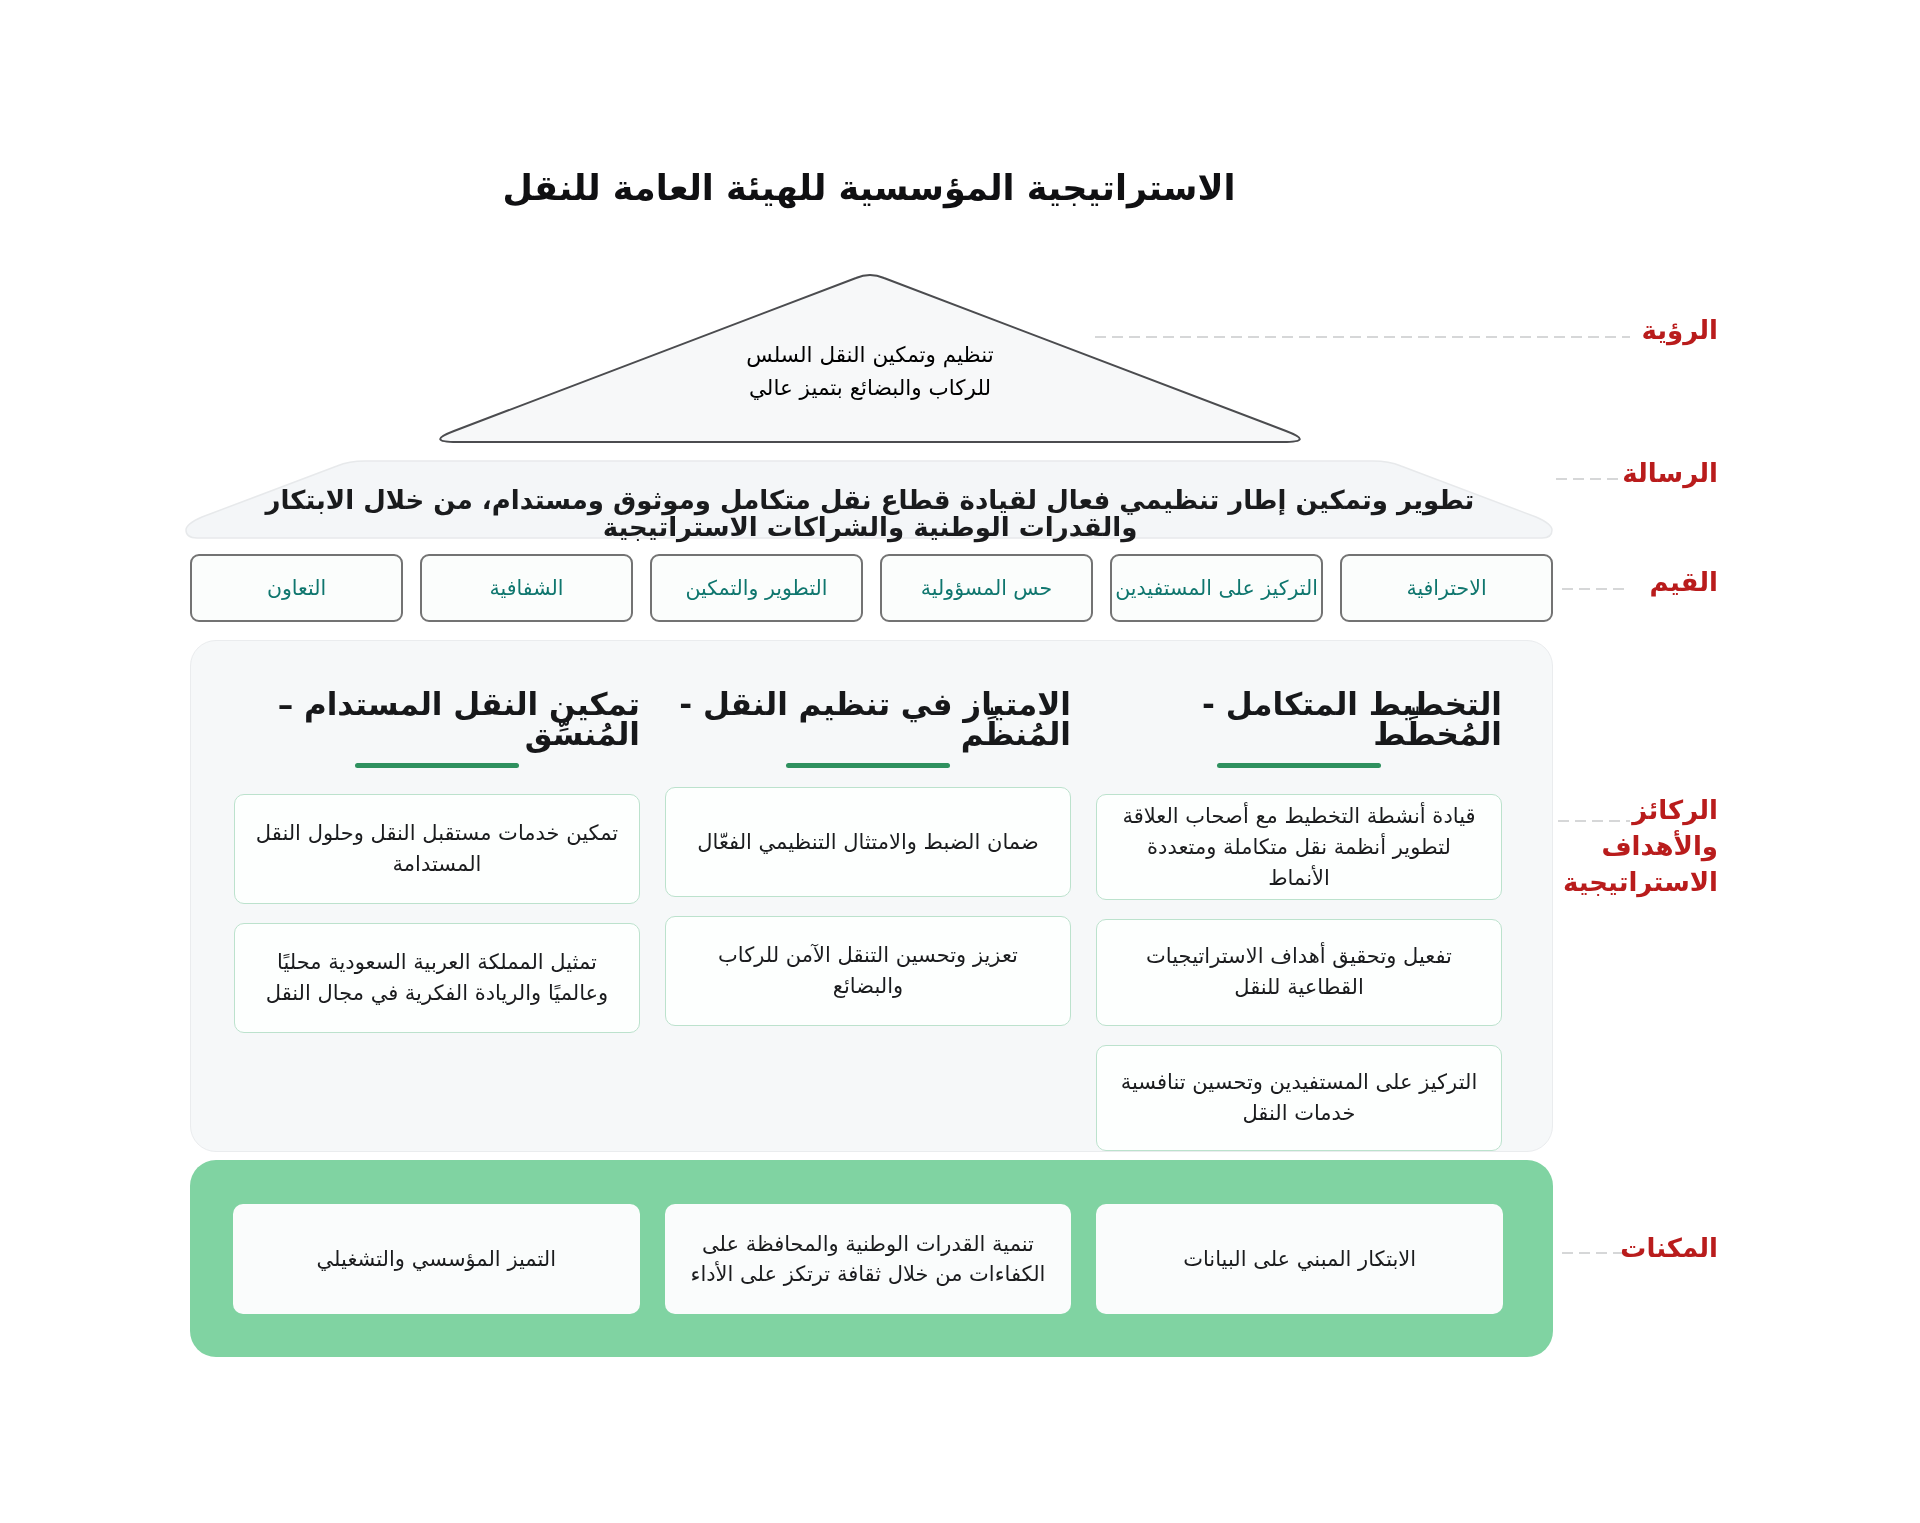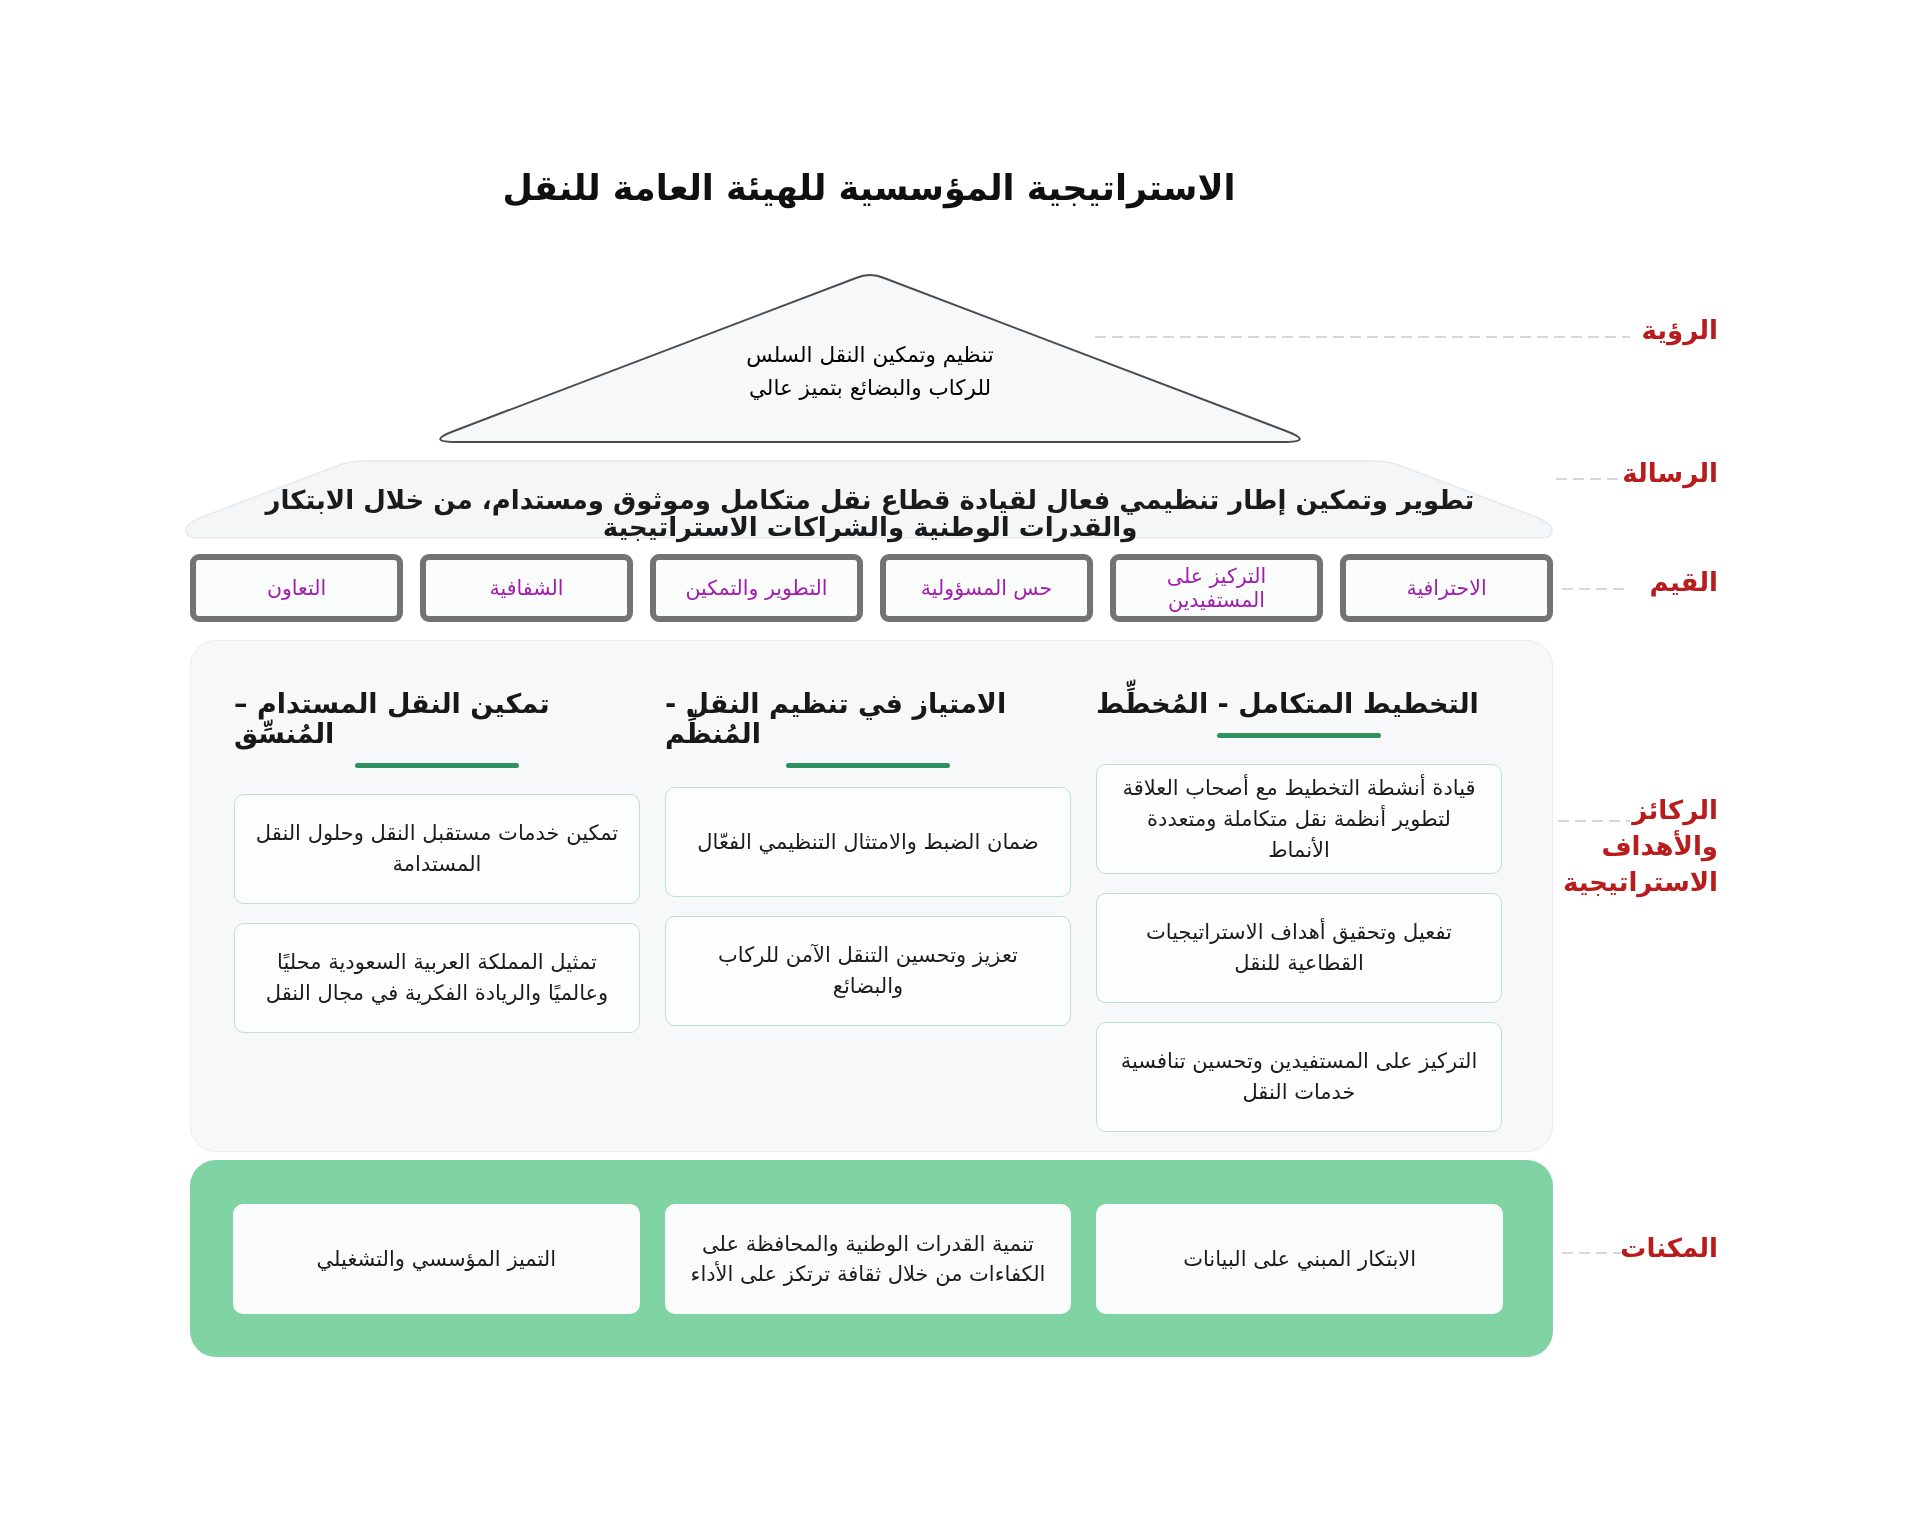--- a/index.html
+++ b/index.html
@@ -24,33 +24,33 @@
   .mission-text{
     position:absolute;left:230px;top:487px;width:1280px;text-align:center;
     font-size:26px;line-height:27px;font-weight:700;direction:rtl;color:#1a1b1d;
   }
   
   .values-row{
     position:absolute;left:190px;top:554px;width:1363px;height:68px;
     display:flex;flex-direction:row;gap:17px;direction:rtl;
   }
   .value-box{
-    flex:1;border:6px solid #737373;border-radius:9px;background:#fbfdfc;
+    flex:1;border:2px solid #737373;border-radius:9px;background:#fbfdfc;
     display:flex;align-items:center;justify-content:center;
-    font-size:20.5px;font-weight:500;color:#a21caf;text-align:center;
+    font-size:20.5px;font-weight:500;color:#0f766e;text-align:center;
   }
   
   .pillars-container{
     position:absolute;left:190px;top:640px;width:1363px;height:512px;box-sizing:border-box;
     background:#f6f8f9;border:1px solid #eaecee;border-radius:26px;
     padding:48px 50px 0 43px;display:flex;flex-direction:row;gap:25px;direction:rtl;
   }
   .pillar-col{flex:1;display:flex;flex-direction:column;}
   .pillar-header{
-    text-align:left;font-size:27px;font-weight:700;color:#17181a;line-height:30px;direction:rtl;
+    text-align:right;font-size:31px;font-weight:700;color:#17181a;line-height:30px;direction:rtl;
   }
   .pillar-underline{width:164px;height:5px;background:#2f915f;border-radius:3px;margin:14px auto 0;}
   .objective-box{
     margin-top:19px;height:110px;box-sizing:border-box;border:1.5px solid #bce2cd;border-radius:10px;
     background:#fdfffe;display:flex;align-items:center;justify-content:center;
     text-align:center;font-size:21px;line-height:31px;font-weight:500;color:#1b1c1e;
     padding:0 18px;direction:rtl;
   }
   .objective-box.first{margin-top:26px;}
   

